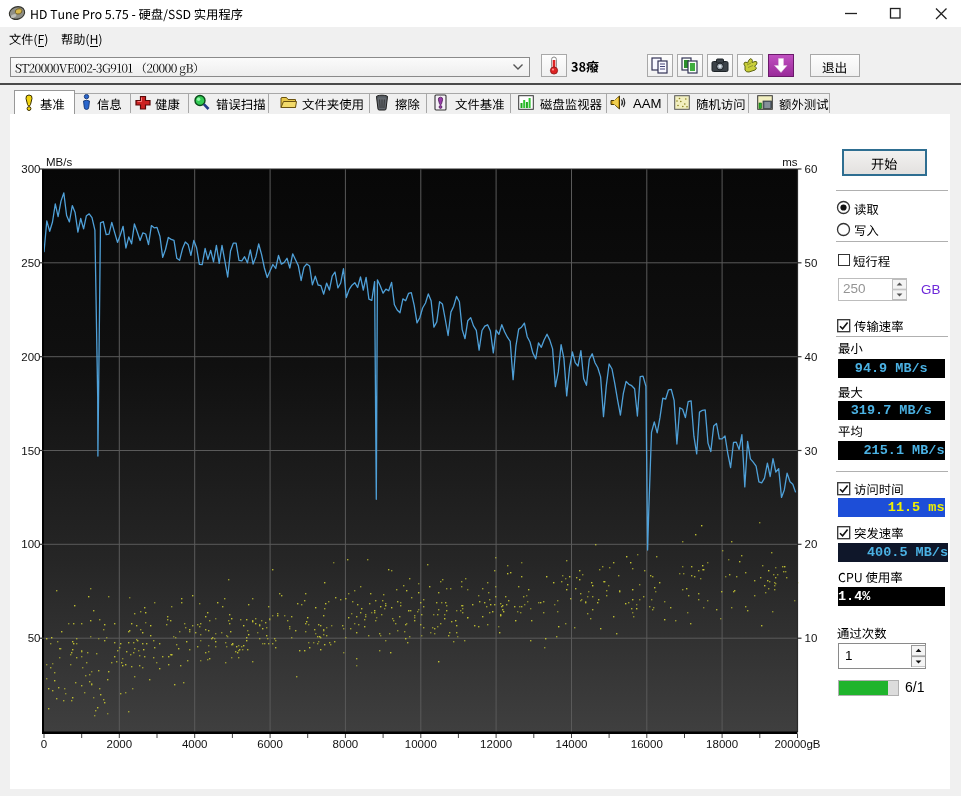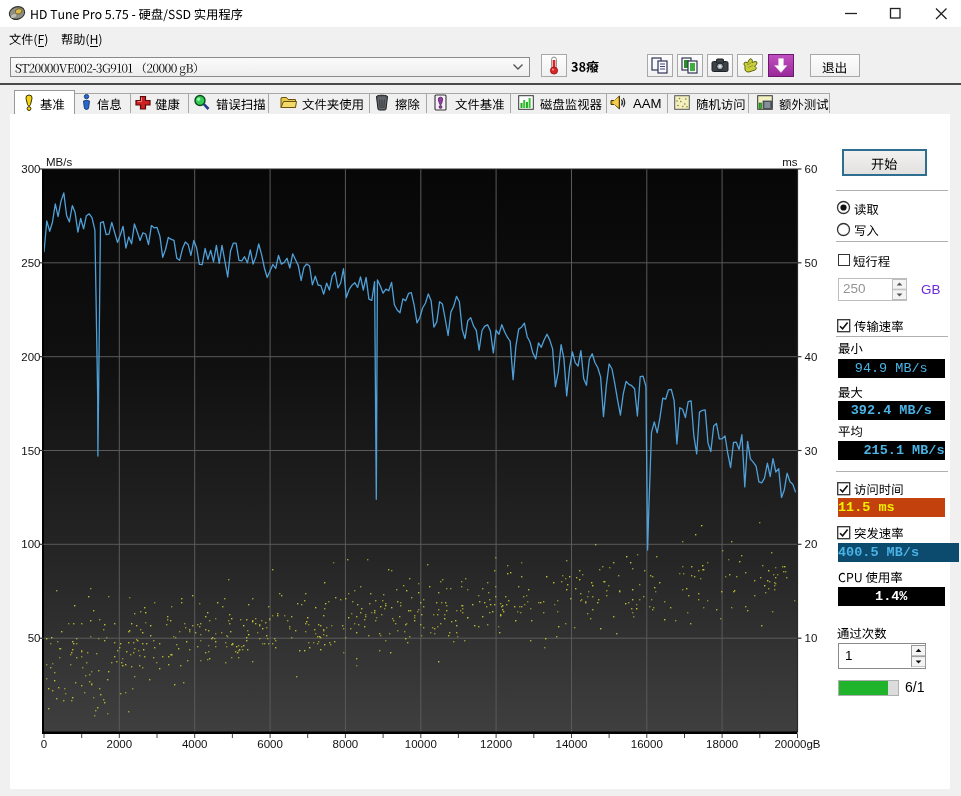--- a/index.html
+++ b/index.html
@@ -975,49 +975,49 @@
 <svg class="abs" style="left:837px;top:318.5px" width="14" height="14" viewBox="0 0 14 14">
 <rect x="0.7" y="0.7" width="12" height="12" fill="#fff" stroke="#333" stroke-width="1.3"></rect>
 <path d="M3 7.2 L5.6 9.8 L10.6 3.6" stroke="#111" stroke-width="1.6" fill="none"></path>
   </svg>
 <div style="position:absolute;left:853.5px;top:318.3px;width:50px;height:17px"><svg width="50" height="17" viewBox="0 0 50 17" style="overflow:visible">
       <path transform="translate(0,13.1)" d="M3.3 -10.4C2.6 -8.5 1.4 -6.6 0.2 -5.4C0.4 -5.2 0.6 -4.7 0.7 -4.5C1.2 -4.9 1.6 -5.5 2.0 -6.0V1.0H2.9V-7.4C3.4 -8.3 3.8 -9.2 4.2 -10.1ZM5.8 -1.6C7.0 -0.8 8.4 0.3 9.1 1.0L9.8 0.3C9.4 -0.0 8.9 -0.4 8.4 -0.8C9.3 -1.9 10.4 -3.1 11.1 -3.9L10.5 -4.3L10.3 -4.3H6.4L6.8 -5.8H11.8V-6.6H7.1L7.5 -8.1H11.3V-9.0H7.7L8.0 -10.2L7.1 -10.4L6.8 -9.0H4.3V-8.1H6.5L6.1 -6.6H3.6V-5.8H5.9C5.6 -4.9 5.3 -4.1 5.1 -3.4H9.5C9.0 -2.8 8.3 -2.0 7.7 -1.4C7.3 -1.6 6.9 -1.9 6.5 -2.1Z M21.5 -5.5V-1.1H22.2V-5.5ZM23.1 -6.0V-0.1C23.1 0.1 23.0 0.1 22.9 0.1C22.7 0.1 22.2 0.1 21.7 0.1C21.8 0.3 21.9 0.7 21.9 0.9C22.6 0.9 23.1 0.9 23.4 0.7C23.7 0.6 23.8 0.4 23.8 -0.1V-6.0ZM13.3 -4.1C13.4 -4.2 13.7 -4.3 14.1 -4.3H15.1V-2.6C14.3 -2.4 13.5 -2.2 12.9 -2.1L13.1 -1.2L15.1 -1.7V1.0H15.9V-1.9L17.0 -2.2L16.9 -3.0L15.9 -2.7V-4.3H16.9V-5.1H15.9V-7.0H15.1V-5.1H14.0C14.4 -6.0 14.7 -7.0 14.9 -8.1H17.0V-8.9H15.1C15.2 -9.4 15.3 -9.8 15.3 -10.3L14.5 -10.4C14.4 -9.9 14.3 -9.4 14.3 -8.9H13.0V-8.1H14.1C13.9 -7.1 13.6 -6.2 13.5 -5.9C13.4 -5.3 13.2 -4.9 13.0 -4.9C13.1 -4.7 13.2 -4.3 13.3 -4.1ZM20.6 -10.5C19.8 -9.2 18.2 -7.9 16.7 -7.2C16.9 -7.0 17.2 -6.8 17.3 -6.5C17.7 -6.7 18.0 -6.9 18.3 -7.1V-6.6H22.9V-7.2C23.2 -7.0 23.5 -6.8 23.9 -6.7C24.0 -6.9 24.3 -7.2 24.5 -7.4C23.2 -7.9 22.0 -8.7 21.1 -9.7L21.3 -10.1ZM18.7 -7.4C19.4 -7.9 20.0 -8.5 20.6 -9.1C21.2 -8.4 21.9 -7.8 22.6 -7.4ZM20.0 -5.0V-4.1H18.3V-5.0ZM17.5 -5.8V0.9H18.3V-1.6H20.0V0.0C20.0 0.1 20.0 0.1 19.9 0.2C19.8 0.2 19.4 0.2 19.1 0.1C19.2 0.4 19.3 0.7 19.3 0.9C19.8 0.9 20.2 0.9 20.5 0.8C20.7 0.6 20.8 0.4 20.8 0.0V-5.8ZM18.3 -3.3H20.0V-2.3H18.3Z M25.6 -9.4C26.3 -8.8 27.2 -7.9 27.6 -7.3L28.3 -7.8C27.9 -8.4 27.0 -9.3 26.4 -9.9ZM28.1 -6.0H25.4V-5.1H27.2V-1.2C26.6 -1.0 26.0 -0.5 25.3 0.1L25.9 0.9C26.6 0.1 27.2 -0.5 27.7 -0.5C27.9 -0.5 28.3 -0.2 28.9 0.1C29.7 0.6 30.8 0.8 32.2 0.8C33.4 0.8 35.6 0.7 36.5 0.6C36.5 0.4 36.6 -0.1 36.7 -0.3C35.5 -0.2 33.7 -0.1 32.3 -0.1C30.9 -0.1 29.9 -0.2 29.1 -0.6C28.6 -0.9 28.3 -1.1 28.1 -1.2ZM30.1 -6.5H32.1V-5.0H30.1ZM33.0 -6.5H35.1V-5.0H33.0ZM32.1 -10.4V-9.1H28.7V-8.3H32.1V-7.3H29.2V-4.2H31.7C31.0 -3.2 29.7 -2.2 28.6 -1.7C28.8 -1.5 29.1 -1.2 29.2 -1.0C30.2 -1.5 31.3 -2.5 32.1 -3.5V-0.6H33.0V-3.5C34.0 -2.7 35.1 -1.8 35.7 -1.2L36.3 -1.8C35.6 -2.5 34.4 -3.5 33.3 -4.2H35.9V-7.3H33.0V-8.3H36.5V-9.1H33.0V-10.4Z M47.5 -8.0C47.0 -7.5 46.3 -6.8 45.7 -6.4L46.4 -5.9C47.0 -6.3 47.7 -6.9 48.3 -7.5ZM37.9 -4.2 38.4 -3.4C39.2 -3.8 40.2 -4.4 41.2 -4.9L41.0 -5.6C39.8 -5.0 38.7 -4.5 37.9 -4.2ZM38.3 -7.4C38.9 -7.0 39.7 -6.4 40.1 -6.0L40.8 -6.5C40.4 -7.0 39.6 -7.6 38.9 -7.9ZM45.6 -5.1C46.5 -4.5 47.5 -3.8 48.0 -3.3L48.7 -3.9C48.2 -4.4 47.1 -5.1 46.3 -5.6ZM37.8 -2.5V-1.6H42.9V1.0H43.9V-1.6H49.0V-2.5H43.9V-3.5H42.9V-2.5ZM42.6 -10.3C42.8 -10.0 43.0 -9.6 43.2 -9.3H38.1V-8.4H42.6C42.3 -7.8 41.8 -7.3 41.7 -7.2C41.5 -7.0 41.3 -6.8 41.1 -6.8C41.2 -6.6 41.3 -6.2 41.4 -6.0C41.6 -6.1 41.9 -6.1 43.3 -6.2C42.7 -5.6 42.1 -5.1 41.9 -4.9C41.5 -4.6 41.2 -4.4 40.9 -4.3C41.0 -4.1 41.1 -3.7 41.1 -3.5C41.4 -3.6 41.8 -3.7 45.1 -4.0C45.2 -3.8 45.4 -3.5 45.4 -3.3L46.2 -3.7C45.9 -4.3 45.3 -5.1 44.7 -5.8L44.0 -5.5C44.2 -5.3 44.5 -5.0 44.6 -4.7L42.4 -4.5C43.5 -5.4 44.6 -6.5 45.6 -7.6L44.9 -8.1C44.6 -7.7 44.3 -7.4 44.0 -7.0L42.4 -6.9C42.8 -7.4 43.2 -7.9 43.6 -8.4H48.9V-9.3H44.3C44.1 -9.7 43.8 -10.1 43.5 -10.5Z" fill="#000"></path>
     </svg></div>
 <div style="position:absolute;left:837.5px;top:340.3px;width:25px;height:17px"><svg width="25" height="17" viewBox="0 0 25 17" style="overflow:visible">
       <path transform="translate(0,13.1)" d="M3.1 -7.9H9.3V-7.0H3.1ZM3.1 -9.4H9.3V-8.5H3.1ZM2.2 -10.0V-6.3H10.3V-10.0ZM4.9 -4.9V-4.0H2.7V-4.9ZM0.6 -0.5 0.7 0.3 4.9 -0.2V1.0H5.8V-0.3L6.5 -0.4V-1.2L5.8 -1.1V-4.9H11.8V-5.6H0.6V-4.9H1.8V-0.6ZM6.3 -4.1V-3.3H7.0L6.8 -3.2C7.2 -2.3 7.7 -1.5 8.3 -0.9C7.6 -0.4 6.9 0.0 6.1 0.3C6.2 0.4 6.5 0.8 6.6 1.0C7.4 0.7 8.2 0.2 8.9 -0.3C9.6 0.2 10.5 0.7 11.4 1.0C11.5 0.7 11.8 0.4 12.0 0.2C11.0 0.0 10.2 -0.4 9.6 -0.9C10.4 -1.7 11.0 -2.7 11.4 -3.9L10.9 -4.1L10.7 -4.1ZM7.6 -3.3H10.3C10.0 -2.6 9.5 -1.9 8.9 -1.4C8.4 -1.9 7.9 -2.6 7.6 -3.3ZM4.9 -3.3V-2.5H2.7V-3.3ZM4.9 -1.8V-1.0L2.7 -0.7V-1.8Z M18.2 -10.2V-0.3C18.2 -0.0 18.1 0.0 17.8 0.0C17.5 0.0 16.7 0.1 15.7 0.0C15.9 0.3 16.1 0.7 16.1 1.0C17.3 1.0 18.1 1.0 18.5 0.8C19.0 0.7 19.2 0.4 19.2 -0.3V-10.2ZM21.1 -7.1C22.2 -5.3 23.2 -3.0 23.5 -1.5L24.5 -1.9C24.2 -3.4 23.1 -5.7 22.0 -7.4ZM14.9 -7.3C14.6 -5.7 13.9 -3.5 12.8 -2.2C13.1 -2.1 13.5 -1.9 13.7 -1.7C14.8 -3.1 15.5 -5.3 15.9 -7.2Z" fill="#000"></path>
     </svg></div>
-<div class="abs" style="left:838px;top:358.5px;width:106.5px;height:19px;background:#000;color:#4bb2e4;font-family:'Liberation Mono',monospace;font-weight:normal;font-size:13.5px;text-align:center;line-height:19px">94.9 MB/s</div>
+<div class="abs" style="left:838px;top:358.5px;width:106.5px;height:19px;background:#000;color:#4bb2e4;font-family:'Liberation Mono',monospace;font-weight:bold;font-size:13.5px;text-align:center;line-height:19px">94.9 MB/s</div>
 <div style="position:absolute;left:837.5px;top:384.4px;width:25px;height:17px"><svg width="25" height="17" viewBox="0 0 25 17" style="overflow:visible">
       <path transform="translate(0,13.1)" d="M3.1 -7.9H9.3V-7.0H3.1ZM3.1 -9.4H9.3V-8.5H3.1ZM2.2 -10.0V-6.3H10.3V-10.0ZM4.9 -4.9V-4.0H2.7V-4.9ZM0.6 -0.5 0.7 0.3 4.9 -0.2V1.0H5.8V-0.3L6.5 -0.4V-1.2L5.8 -1.1V-4.9H11.8V-5.6H0.6V-4.9H1.8V-0.6ZM6.3 -4.1V-3.3H7.0L6.8 -3.2C7.2 -2.3 7.7 -1.5 8.3 -0.9C7.6 -0.4 6.9 0.0 6.1 0.3C6.2 0.4 6.5 0.8 6.6 1.0C7.4 0.7 8.2 0.2 8.9 -0.3C9.6 0.2 10.5 0.7 11.4 1.0C11.5 0.7 11.8 0.4 12.0 0.2C11.0 0.0 10.2 -0.4 9.6 -0.9C10.4 -1.7 11.0 -2.7 11.4 -3.9L10.9 -4.1L10.7 -4.1ZM7.6 -3.3H10.3C10.0 -2.6 9.5 -1.9 8.9 -1.4C8.4 -1.9 7.9 -2.6 7.6 -3.3ZM4.9 -3.3V-2.5H2.7V-3.3ZM4.9 -1.8V-1.0L2.7 -0.7V-1.8Z M18.1 -10.4C18.1 -9.4 18.1 -8.2 17.9 -6.9H13.2V-5.9H17.8C17.3 -3.5 16.0 -1.1 12.9 0.2C13.2 0.4 13.5 0.7 13.6 1.0C16.7 -0.4 18.0 -2.8 18.6 -5.2C19.6 -2.4 21.2 -0.2 23.6 1.0C23.7 0.7 24.0 0.3 24.3 0.1C21.9 -0.9 20.2 -3.2 19.4 -5.9H24.1V-6.9H18.9C19.1 -8.2 19.1 -9.4 19.1 -10.4Z" fill="#000"></path>
     </svg></div>
-<div class="abs" style="left:838px;top:401px;width:106.5px;height:19px;background:#000;color:#4bb2e4;font-family:'Liberation Mono',monospace;font-weight:bold;font-size:13.5px;text-align:center;line-height:19px">392.4 MB/s</div>
+<div class="abs" style="left:838px;top:401px;width:106.5px;height:19px;background:#000;color:#4bb2e4;font-family:'Liberation Mono',monospace;font-weight:bold;font-size:13.5px;text-align:center;line-height:19px">319.7 MB/s</div>
 <div style="position:absolute;left:837.5px;top:423px;width:25px;height:17px"><svg width="25" height="17" viewBox="0 0 25 17" style="overflow:visible">
       <path transform="translate(0,13.1)" d="M2.2 -7.8C2.6 -6.9 3.1 -5.7 3.3 -4.9L4.2 -5.3C4.0 -6.0 3.5 -7.2 3.0 -8.1ZM9.4 -8.1C9.1 -7.2 8.5 -6.0 8.0 -5.2L8.8 -4.9C9.3 -5.7 9.9 -6.8 10.3 -7.8ZM0.6 -4.3V-3.4H5.7V1.0H6.7V-3.4H11.8V-4.3H6.7V-8.7H11.1V-9.6H1.3V-8.7H5.7V-4.3Z M18.4 -5.7C19.2 -5.1 20.1 -4.2 20.6 -3.7L21.2 -4.3C20.7 -4.8 19.8 -5.6 19.0 -6.2ZM17.4 -1.5 17.8 -0.6C19.1 -1.3 20.8 -2.2 22.4 -3.1L22.1 -3.9C20.4 -3.0 18.6 -2.0 17.4 -1.5ZM19.5 -10.4C18.9 -8.8 17.9 -7.2 16.8 -6.2C17.0 -6.0 17.3 -5.6 17.4 -5.5C18.0 -6.0 18.6 -6.8 19.1 -7.6H23.1C22.9 -2.5 22.7 -0.5 22.3 -0.0C22.2 0.1 22.0 0.1 21.8 0.1C21.5 0.1 20.7 0.1 19.8 0.1C19.9 0.3 20.1 0.7 20.1 1.0C20.8 1.0 21.6 1.0 22.1 1.0C22.6 0.9 22.8 0.8 23.1 0.5C23.6 -0.1 23.8 -2.1 23.9 -7.9C23.9 -8.1 23.9 -8.4 23.9 -8.4H19.6C19.8 -9.0 20.1 -9.6 20.3 -10.2ZM12.8 -1.5 13.2 -0.6C14.4 -1.2 15.9 -2.0 17.3 -2.7L17.1 -3.5L15.4 -2.7V-6.5H16.9V-7.4H15.4V-10.3H14.5V-7.4H12.9V-6.5H14.5V-2.3C13.9 -2.0 13.3 -1.7 12.8 -1.5Z" fill="#000"></path>
     </svg></div>
 <div class="abs" style="left:838px;top:440.5px;width:106.5px;height:19px;background:#000;color:#4bb2e4;font-family:'Liberation Mono',monospace;font-weight:bold;font-size:13.5px;text-align:right;line-height:19px">215.1 MB/s</div>
 <svg class="abs" style="left:837px;top:481.5px" width="14" height="14" viewBox="0 0 14 14">
 <rect x="0.7" y="0.7" width="12" height="12" fill="#fff" stroke="#333" stroke-width="1.3"></rect>
 <path d="M3 7.2 L5.6 9.8 L10.6 3.6" stroke="#111" stroke-width="1.6" fill="none"></path>
   </svg>
 <div style="position:absolute;left:853.5px;top:481px;width:50px;height:17px"><svg width="50" height="17" viewBox="0 0 50 17" style="overflow:visible">
       <path transform="translate(0,13.1)" d="M7.4 -10.2C7.6 -9.6 7.8 -8.8 7.9 -8.3L8.9 -8.6C8.7 -9.0 8.5 -9.8 8.2 -10.4ZM1.6 -9.6C2.1 -9.1 2.9 -8.2 3.3 -7.8L4.0 -8.4C3.6 -8.9 2.8 -9.7 2.2 -10.2ZM4.6 -8.2V-7.3H6.4C6.4 -4.2 6.2 -1.2 4.2 0.4C4.4 0.5 4.7 0.8 4.9 1.0C6.4 -0.3 7.0 -2.3 7.2 -4.6H10.0C9.9 -1.6 9.7 -0.4 9.4 -0.1C9.3 0.0 9.2 0.0 9.0 0.0C8.7 0.0 8.1 0.0 7.5 -0.0C7.6 0.2 7.7 0.6 7.8 0.9C8.4 0.9 9.0 0.9 9.4 0.9C9.7 0.8 10.0 0.8 10.2 0.5C10.6 0.0 10.8 -1.3 10.9 -5.1C10.9 -5.2 10.9 -5.5 10.9 -5.5H7.3C7.3 -6.1 7.4 -6.7 7.4 -7.3H11.8V-8.2ZM0.6 -6.5V-5.6H2.5V-1.5C2.5 -1.0 2.0 -0.5 1.8 -0.3C2.0 -0.2 2.3 0.2 2.4 0.4C2.5 0.2 2.9 -0.1 5.1 -1.8C5.0 -2.0 4.9 -2.3 4.8 -2.6L3.4 -1.6V-6.5Z M13.6 -7.6V1.0H14.5V-7.6ZM13.7 -9.8C14.3 -9.2 15.1 -8.3 15.5 -7.7L16.2 -8.2C15.8 -8.8 15.0 -9.6 14.4 -10.3ZM16.8 -9.7V-8.8H22.7V-0.3C22.7 -0.1 22.6 -0.0 22.4 -0.0C22.2 -0.0 21.5 0.0 20.7 -0.0C20.9 0.2 21.0 0.6 21.0 0.9C22.0 0.9 22.7 0.9 23.1 0.7C23.5 0.6 23.6 0.3 23.6 -0.3V-9.7ZM16.4 -6.6V-1.3H17.2V-2.1H20.7V-6.6ZM17.2 -5.8H19.8V-2.9H17.2Z M30.7 -5.6C31.3 -4.6 32.2 -3.3 32.6 -2.6L33.4 -3.1C33.0 -3.8 32.1 -5.1 31.4 -6.0ZM28.8 -5.0V-2.2H26.7V-5.0ZM28.8 -5.8H26.7V-8.5H28.8ZM25.8 -9.4V-0.3H26.7V-1.3H29.7V-9.4ZM34.3 -10.4V-7.9H30.3V-7.0H34.3V-0.4C34.3 -0.2 34.2 -0.1 33.9 -0.1C33.7 -0.0 32.7 -0.0 31.8 -0.1C31.9 0.2 32.1 0.6 32.1 0.9C33.4 0.9 34.1 0.9 34.6 0.7C35.0 0.5 35.2 0.3 35.2 -0.4V-7.0H36.7V-7.9H35.2V-10.4Z M38.3 -7.6V1.0H39.3V-7.6ZM38.5 -9.8C39.1 -9.3 39.7 -8.5 40.0 -8.0L40.8 -8.5C40.5 -9.0 39.8 -9.7 39.2 -10.3ZM41.9 -3.7H44.9V-2.0H41.9ZM41.9 -6.1H44.9V-4.4H41.9ZM41.1 -6.9V-1.2H45.8V-6.9ZM41.6 -9.7V-8.8H47.6V-0.1C47.6 0.0 47.5 0.1 47.4 0.1C47.2 0.1 46.7 0.1 46.2 0.1C46.3 0.3 46.4 0.7 46.5 0.9C47.2 0.9 47.8 0.9 48.1 0.8C48.4 0.6 48.5 0.4 48.5 -0.1V-9.7Z" fill="#000"></path>
     </svg></div>
-<div class="abs" style="left:838px;top:498px;width:106.5px;height:19px;background:#c2410c;color:#f0f000;font-family:'Liberation Mono',monospace;font-weight:bold;font-size:13.5px;text-align:left;line-height:19px">11.5 ms</div>
+<div class="abs" style="left:838px;top:498px;width:106.5px;height:19px;background:#1d4ed8;color:#f0f000;font-family:'Liberation Mono',monospace;font-weight:bold;font-size:13.5px;text-align:right;line-height:19px">11.5 ms</div>
 <svg class="abs" style="left:837px;top:525.5px" width="14" height="14" viewBox="0 0 14 14">
 <rect x="0.7" y="0.7" width="12" height="12" fill="#fff" stroke="#333" stroke-width="1.3"></rect>
 <path d="M3 7.2 L5.6 9.8 L10.6 3.6" stroke="#111" stroke-width="1.6" fill="none"></path>
   </svg>
 <div style="position:absolute;left:853.5px;top:525px;width:50px;height:17px"><svg width="50" height="17" viewBox="0 0 50 17" style="overflow:visible">
       <path transform="translate(0,13.1)" d="M4.6 -7.9C3.7 -7.0 2.4 -6.2 1.3 -5.8L1.9 -5.1C3.1 -5.6 4.4 -6.5 5.3 -7.5ZM7.1 -7.2C8.2 -6.6 9.6 -5.8 10.2 -5.2L10.8 -5.8C10.1 -6.4 8.7 -7.3 7.6 -7.8ZM7.3 -5.4C7.8 -4.9 8.5 -4.4 8.8 -4.0H6.4C6.6 -4.6 6.7 -5.2 6.7 -5.8H5.8C5.7 -5.2 5.6 -4.6 5.5 -4.0H0.7V-3.1H5.2C4.6 -1.6 3.4 -0.5 0.7 0.2C0.9 0.3 1.1 0.7 1.2 1.0C4.2 0.2 5.5 -1.1 6.2 -2.9C7.1 -0.8 8.8 0.4 11.3 1.0C11.4 0.7 11.7 0.3 11.9 0.1C9.4 -0.3 7.8 -1.4 6.9 -3.1H11.7V-4.0H8.8L9.5 -4.4C9.2 -4.8 8.5 -5.3 8.0 -5.7ZM1.0 -9.1V-6.7H1.9V-8.3H10.5V-6.8H11.4V-9.1H7.0C6.8 -9.5 6.5 -10.1 6.3 -10.5L5.3 -10.3C5.5 -9.9 5.7 -9.5 5.9 -9.1Z M20.7 -9.8C21.3 -9.2 22.0 -8.4 22.3 -8.0L23.1 -8.5C22.7 -8.9 22.0 -9.7 21.5 -10.2ZM14.2 -6.5C14.3 -6.6 14.7 -6.7 15.5 -6.7H17.2C16.4 -4.1 15.1 -2.1 12.8 -0.7C13.0 -0.5 13.3 -0.2 13.5 0.0C15.1 -1.0 16.3 -2.2 17.1 -3.8C17.6 -2.9 18.2 -2.0 19.0 -1.4C17.9 -0.6 16.7 -0.1 15.4 0.2C15.5 0.4 15.8 0.8 15.9 1.0C17.3 0.6 18.6 0.1 19.7 -0.8C20.8 0.1 22.2 0.7 23.8 1.0C23.9 0.8 24.2 0.4 24.4 0.2C22.8 -0.1 21.5 -0.6 20.4 -1.3C21.5 -2.3 22.4 -3.5 22.9 -5.1L22.2 -5.4L22.1 -5.4H17.9C18.0 -5.8 18.2 -6.2 18.3 -6.7H23.9L23.9 -7.6H18.6C18.8 -8.4 18.9 -9.3 19.1 -10.3L18.0 -10.5C17.9 -9.4 17.7 -8.5 17.5 -7.6H15.2C15.6 -8.2 15.9 -9.1 16.2 -9.9L15.2 -10.1C15.0 -9.1 14.5 -8.1 14.3 -7.9C14.2 -7.6 14.0 -7.4 13.9 -7.4C14.0 -7.1 14.1 -6.7 14.2 -6.5ZM19.7 -1.9C18.8 -2.6 18.2 -3.5 17.7 -4.5H21.6C21.2 -3.5 20.5 -2.6 19.7 -1.9Z M25.6 -9.4C26.3 -8.8 27.2 -7.9 27.6 -7.3L28.3 -7.8C27.9 -8.4 27.0 -9.3 26.4 -9.9ZM28.1 -6.0H25.4V-5.1H27.2V-1.2C26.6 -1.0 26.0 -0.5 25.3 0.1L25.9 0.9C26.6 0.1 27.2 -0.5 27.7 -0.5C27.9 -0.5 28.3 -0.2 28.9 0.1C29.7 0.6 30.8 0.8 32.2 0.8C33.4 0.8 35.6 0.7 36.5 0.6C36.5 0.4 36.6 -0.1 36.7 -0.3C35.5 -0.2 33.7 -0.1 32.3 -0.1C30.9 -0.1 29.9 -0.2 29.1 -0.6C28.6 -0.9 28.3 -1.1 28.1 -1.2ZM30.1 -6.5H32.1V-5.0H30.1ZM33.0 -6.5H35.1V-5.0H33.0ZM32.1 -10.4V-9.1H28.7V-8.3H32.1V-7.3H29.2V-4.2H31.7C31.0 -3.2 29.7 -2.2 28.6 -1.7C28.8 -1.5 29.1 -1.2 29.2 -1.0C30.2 -1.5 31.3 -2.5 32.1 -3.5V-0.6H33.0V-3.5C34.0 -2.7 35.1 -1.8 35.7 -1.2L36.3 -1.8C35.6 -2.5 34.4 -3.5 33.3 -4.2H35.9V-7.3H33.0V-8.3H36.5V-9.1H33.0V-10.4Z M47.5 -8.0C47.0 -7.5 46.3 -6.8 45.7 -6.4L46.4 -5.9C47.0 -6.3 47.7 -6.9 48.3 -7.5ZM37.9 -4.2 38.4 -3.4C39.2 -3.8 40.2 -4.4 41.2 -4.9L41.0 -5.6C39.8 -5.0 38.7 -4.5 37.9 -4.2ZM38.3 -7.4C38.9 -7.0 39.7 -6.4 40.1 -6.0L40.8 -6.5C40.4 -7.0 39.6 -7.6 38.9 -7.9ZM45.6 -5.1C46.5 -4.5 47.5 -3.8 48.0 -3.3L48.7 -3.9C48.2 -4.4 47.1 -5.1 46.3 -5.6ZM37.8 -2.5V-1.6H42.9V1.0H43.9V-1.6H49.0V-2.5H43.9V-3.5H42.9V-2.5ZM42.6 -10.3C42.8 -10.0 43.0 -9.6 43.2 -9.3H38.1V-8.4H42.6C42.3 -7.8 41.8 -7.3 41.7 -7.2C41.5 -7.0 41.3 -6.8 41.1 -6.8C41.2 -6.6 41.3 -6.2 41.4 -6.0C41.6 -6.1 41.9 -6.1 43.3 -6.2C42.7 -5.6 42.1 -5.1 41.9 -4.9C41.5 -4.6 41.2 -4.4 40.9 -4.3C41.0 -4.1 41.1 -3.7 41.1 -3.5C41.4 -3.6 41.8 -3.7 45.1 -4.0C45.2 -3.8 45.4 -3.5 45.4 -3.3L46.2 -3.7C45.9 -4.3 45.3 -5.1 44.7 -5.8L44.0 -5.5C44.2 -5.3 44.5 -5.0 44.6 -4.7L42.4 -4.5C43.5 -5.4 44.6 -6.5 45.6 -7.6L44.9 -8.1C44.6 -7.7 44.3 -7.4 44.0 -7.0L42.4 -6.9C42.8 -7.4 43.2 -7.9 43.6 -8.4H48.9V-9.3H44.3C44.1 -9.7 43.8 -10.1 43.5 -10.5Z" fill="#000"></path>
     </svg></div>
-<div class="abs" style="left:838px;top:542.5px;width:121px;height:19px;background:#0c4a6e;color:#4bb2e4;font-family:'Liberation Mono',monospace;font-weight:bold;font-size:13.5px;text-align:left;line-height:19px">400.5 MB/s</div>
+<div class="abs" style="left:838px;top:542.5px;width:110px;height:19px;background:#0f172a;color:#4bb2e4;font-family:'Liberation Mono',monospace;font-weight:bold;font-size:13.5px;text-align:right;line-height:19px">400.5 MB/s</div>
 <div style="position:absolute;left:837.5px;top:568.5px;width:65px;height:17px"><svg width="65" height="17" viewBox="0 0 65 17" style="overflow:visible">
       <path transform="translate(0,13.1)" d="M4.7 0.2C5.9 0.2 6.7 -0.3 7.5 -1.1L6.8 -1.9C6.2 -1.2 5.6 -0.8 4.7 -0.8C3.0 -0.8 1.9 -2.3 1.9 -4.6C1.9 -6.8 3.1 -8.2 4.8 -8.2C5.5 -8.2 6.1 -7.9 6.6 -7.4L7.2 -8.1C6.7 -8.7 5.9 -9.3 4.7 -9.3C2.4 -9.3 0.7 -7.5 0.7 -4.5C0.7 -1.6 2.4 0.2 4.7 0.2Z M9.2 0.0H10.3V-3.6H11.8C13.8 -3.6 15.2 -4.5 15.2 -6.4C15.2 -8.4 13.8 -9.1 11.8 -9.1H9.2ZM10.3 -4.6V-8.2H11.6C13.2 -8.2 14.0 -7.8 14.0 -6.4C14.0 -5.1 13.3 -4.6 11.7 -4.6Z M20.2 0.2C22.1 0.2 23.5 -0.8 23.5 -3.7V-9.1H22.4V-3.7C22.4 -1.5 21.4 -0.8 20.2 -0.8C19.0 -0.8 18.1 -1.5 18.1 -3.7V-9.1H17.0V-3.7C17.0 -0.8 18.4 0.2 20.2 0.2Z M34.9 -10.4V-9.0H31.5V-8.2H34.9V-7.0H31.8V-3.5H34.8C34.8 -2.9 34.6 -2.2 34.2 -1.6C33.5 -2.1 33.0 -2.6 32.6 -3.3L31.8 -3.0C32.3 -2.2 32.9 -1.6 33.6 -1.0C33.0 -0.5 32.2 -0.0 31.0 0.3C31.2 0.5 31.5 0.8 31.6 1.0C32.9 0.6 33.8 0.1 34.4 -0.5C35.6 0.3 37.2 0.8 39.0 1.0C39.1 0.7 39.3 0.4 39.5 0.2C37.7 -0.0 36.2 -0.5 34.9 -1.1C35.4 -1.9 35.6 -2.7 35.7 -3.5H39.0V-7.0H35.8V-8.2H39.4V-9.0H35.8V-10.4ZM32.7 -6.2H34.9V-4.9L34.9 -4.3H32.7ZM35.8 -6.2H38.1V-4.3H35.8L35.8 -4.9ZM30.9 -10.4C30.2 -8.6 29.0 -6.7 27.7 -5.5C27.9 -5.3 28.2 -4.8 28.3 -4.6C28.7 -5.1 29.2 -5.6 29.6 -6.2V1.0H30.5V-7.6C31.0 -8.4 31.4 -9.3 31.8 -10.2Z M41.8 -9.5V-5.0C41.8 -3.3 41.7 -1.1 40.3 0.4C40.5 0.6 40.9 0.9 41.0 1.1C41.9 0.0 42.4 -1.4 42.6 -2.8H45.7V0.9H46.6V-2.8H50.0V-0.3C50.0 -0.0 49.9 0.0 49.6 0.0C49.4 0.0 48.5 0.1 47.7 0.0C47.8 0.3 48.0 0.7 48.0 0.9C49.2 0.9 49.9 0.9 50.3 0.8C50.7 0.6 50.9 0.3 50.9 -0.3V-9.5ZM42.7 -8.7H45.7V-6.7H42.7ZM50.0 -8.7V-6.7H46.6V-8.7ZM42.7 -5.8H45.7V-3.7H42.6C42.7 -4.2 42.7 -4.6 42.7 -5.0ZM50.0 -5.8V-3.7H46.6V-5.8Z M62.6 -8.0C62.1 -7.5 61.4 -6.8 60.8 -6.4L61.5 -5.9C62.0 -6.3 62.8 -6.9 63.3 -7.5ZM53.0 -4.2 53.4 -3.4C54.3 -3.8 55.3 -4.4 56.2 -4.9L56.0 -5.6C54.9 -5.0 53.7 -4.5 53.0 -4.2ZM53.3 -7.4C54.0 -7.0 54.8 -6.4 55.2 -6.0L55.9 -6.5C55.5 -7.0 54.6 -7.6 54.0 -7.9ZM60.7 -5.1C61.5 -4.5 62.6 -3.8 63.1 -3.3L63.8 -3.9C63.3 -4.4 62.2 -5.1 61.3 -5.6ZM52.9 -2.5V-1.6H58.0V1.0H59.0V-1.6H64.1V-2.5H59.0V-3.5H58.0V-2.5ZM57.7 -10.3C57.9 -10.0 58.1 -9.6 58.2 -9.3H53.2V-8.4H57.7C57.3 -7.8 56.9 -7.3 56.8 -7.2C56.6 -7.0 56.4 -6.8 56.2 -6.8C56.3 -6.6 56.4 -6.2 56.5 -6.0C56.7 -6.1 56.9 -6.1 58.4 -6.2C57.8 -5.6 57.2 -5.1 57.0 -4.9C56.6 -4.6 56.2 -4.4 56.0 -4.3C56.1 -4.1 56.2 -3.7 56.2 -3.5C56.5 -3.6 56.9 -3.7 60.2 -4.0C60.3 -3.8 60.4 -3.5 60.5 -3.3L61.3 -3.7C61.0 -4.3 60.4 -5.1 59.8 -5.8L59.1 -5.5C59.3 -5.3 59.5 -5.0 59.7 -4.7L57.5 -4.5C58.6 -5.4 59.7 -6.5 60.7 -7.6L59.9 -8.1C59.7 -7.7 59.4 -7.4 59.1 -7.0L57.5 -6.9C57.9 -7.4 58.3 -7.9 58.7 -8.4H63.9V-9.3H59.3C59.2 -9.7 58.9 -10.1 58.6 -10.5Z" fill="#000"></path>
     </svg></div>
-<div class="abs" style="left:838px;top:587px;width:106.5px;height:19px;background:#000;color:#fff;font-family:'Liberation Mono',monospace;font-weight:bold;font-size:13.5px;text-align:center;line-height:19px">1.4%</div>
+<div class="abs" style="left:838px;top:587px;width:106.5px;height:19px;background:#000;color:#fff;font-family:'Liberation Mono',monospace;font-weight:bold;font-size:13.5px;line-height:19px">1.4%</div>
 <div style="position:absolute;left:837px;top:624.8px;width:50px;height:17px"><svg width="50" height="17" viewBox="0 0 50 17" style="overflow:visible">
       <path transform="translate(0,13.1)" d="M0.8 -9.4C1.5 -8.7 2.5 -7.8 2.9 -7.3L3.6 -7.9C3.1 -8.4 2.2 -9.3 1.5 -9.9ZM3.2 -5.8H0.5V-4.9H2.3V-1.4C1.7 -1.1 1.1 -0.6 0.5 0.1L1.1 0.9C1.7 0.0 2.3 -0.7 2.7 -0.7C3.0 -0.7 3.4 -0.3 3.9 0.0C4.8 0.6 5.8 0.7 7.4 0.7C8.7 0.7 10.9 0.6 11.8 0.6C11.8 0.3 11.9 -0.1 12.0 -0.3C10.7 -0.2 8.9 -0.1 7.4 -0.1C6.0 -0.1 5.0 -0.2 4.1 -0.7C3.7 -1.0 3.4 -1.2 3.2 -1.3ZM4.5 -10.0V-9.2H9.8C9.3 -8.8 8.6 -8.5 8.0 -8.2C7.4 -8.4 6.7 -8.7 6.2 -8.9L5.6 -8.4C6.4 -8.1 7.3 -7.7 8.0 -7.3H4.5V-0.9H5.4V-2.9H7.5V-0.9H8.3V-2.9H10.5V-1.8C10.5 -1.7 10.4 -1.6 10.3 -1.6C10.1 -1.6 9.6 -1.6 9.0 -1.6C9.1 -1.4 9.2 -1.1 9.3 -0.9C10.1 -0.9 10.6 -0.9 10.9 -1.0C11.3 -1.1 11.4 -1.4 11.4 -1.8V-7.3H9.7C9.5 -7.5 9.2 -7.6 8.8 -7.8C9.8 -8.3 10.7 -8.9 11.4 -9.6L10.8 -10.0L10.6 -10.0ZM10.5 -6.6V-5.5H8.3V-6.6ZM5.4 -4.8H7.5V-3.7H5.4ZM5.4 -5.5V-6.6H7.5V-5.5ZM10.5 -4.8V-3.7H8.3V-4.8Z M13.4 -9.6C14.1 -9.0 14.9 -8.0 15.2 -7.5L16.0 -8.0C15.6 -8.6 14.8 -9.5 14.1 -10.1ZM17.1 -5.9C17.8 -5.1 18.5 -4.1 18.9 -3.4L19.6 -3.9C19.3 -4.5 18.5 -5.6 17.9 -6.3ZM15.6 -5.8H13.0V-4.9H14.7V-1.6C14.2 -1.5 13.5 -0.9 12.9 -0.2L13.5 0.7C14.1 -0.1 14.7 -0.9 15.2 -0.9C15.4 -0.9 15.8 -0.5 16.4 -0.1C17.2 0.4 18.3 0.5 19.8 0.5C21.0 0.5 23.2 0.5 24.1 0.4C24.1 0.1 24.2 -0.3 24.4 -0.6C23.2 -0.5 21.3 -0.3 19.8 -0.3C18.4 -0.3 17.4 -0.4 16.6 -0.9C16.1 -1.2 15.9 -1.4 15.6 -1.6ZM21.3 -10.4V-8.2H16.5V-7.3H21.3V-2.4C21.3 -2.2 21.2 -2.1 21.0 -2.1C20.7 -2.1 19.9 -2.1 19.0 -2.1C19.1 -1.8 19.3 -1.4 19.3 -1.2C20.5 -1.2 21.2 -1.2 21.7 -1.3C22.1 -1.5 22.3 -1.7 22.3 -2.4V-7.3H24.0V-8.2H22.3V-10.4Z M25.5 -8.9C26.4 -8.4 27.4 -7.7 27.9 -7.2L28.5 -7.9C28.0 -8.4 26.9 -9.1 26.1 -9.6ZM25.3 -0.9 26.2 -0.3C26.9 -1.4 27.9 -2.8 28.6 -4.1L27.9 -4.7C27.1 -3.3 26.0 -1.8 25.3 -0.9ZM30.4 -10.4C30.0 -8.4 29.3 -6.5 28.4 -5.3C28.6 -5.2 29.1 -4.9 29.3 -4.8C29.8 -5.5 30.2 -6.4 30.6 -7.4H35.2C34.9 -6.5 34.6 -5.6 34.3 -5.0C34.5 -4.9 34.9 -4.7 35.1 -4.6C35.5 -5.5 36.0 -6.8 36.4 -8.0L35.7 -8.4L35.5 -8.3H30.9C31.1 -8.9 31.3 -9.6 31.4 -10.2ZM31.9 -6.8V-6.0C31.9 -4.2 31.6 -1.5 27.8 0.3C28.0 0.5 28.3 0.8 28.5 1.0C30.9 -0.2 32.0 -1.8 32.5 -3.3C33.2 -1.3 34.3 0.1 36.1 0.9C36.2 0.7 36.5 0.3 36.7 0.1C34.6 -0.7 33.4 -2.6 32.8 -5.1C32.8 -5.4 32.8 -5.7 32.8 -6.0V-6.8Z M42.7 -10.2C42.5 -9.7 42.1 -9.0 41.8 -8.5L42.4 -8.2C42.7 -8.6 43.1 -9.3 43.5 -9.8ZM38.3 -9.8C38.6 -9.3 38.9 -8.6 39.1 -8.2L39.8 -8.5C39.7 -9.0 39.3 -9.6 39.0 -10.1ZM42.3 -3.2C42.0 -2.6 41.6 -2.0 41.1 -1.6C40.7 -1.8 40.2 -2.0 39.7 -2.2C39.9 -2.5 40.1 -2.9 40.3 -3.2ZM38.6 -1.9C39.2 -1.7 39.9 -1.4 40.5 -1.0C39.7 -0.5 38.7 -0.1 37.7 0.2C37.9 0.3 38.1 0.7 38.2 0.9C39.3 0.6 40.3 0.1 41.2 -0.6C41.7 -0.4 42.0 -0.1 42.3 0.1L42.9 -0.5C42.6 -0.7 42.3 -1.0 41.9 -1.2C42.5 -1.9 43.0 -2.8 43.3 -3.8L42.8 -4.0L42.7 -4.0H40.6L40.9 -4.6L40.1 -4.8C40.0 -4.6 39.9 -4.3 39.8 -4.0H38.1V-3.2H39.4C39.1 -2.7 38.8 -2.3 38.6 -1.9ZM40.4 -10.4V-8.1H37.8V-7.3H40.1C39.5 -6.5 38.6 -5.8 37.7 -5.4C37.9 -5.2 38.1 -4.9 38.2 -4.7C38.9 -5.1 39.8 -5.8 40.4 -6.5V-5.0H41.3V-6.7C41.9 -6.3 42.6 -5.7 42.9 -5.4L43.4 -6.1C43.1 -6.3 42.0 -7.0 41.4 -7.3H43.8V-8.1H41.3V-10.4ZM45.0 -10.3C44.7 -8.1 44.1 -6.1 43.2 -4.7C43.4 -4.6 43.7 -4.3 43.9 -4.2C44.2 -4.6 44.5 -5.2 44.7 -5.8C45.0 -4.6 45.3 -3.4 45.8 -2.5C45.1 -1.3 44.1 -0.4 42.8 0.3C43.0 0.5 43.2 0.8 43.3 1.0C44.6 0.3 45.5 -0.5 46.3 -1.6C46.9 -0.5 47.7 0.3 48.6 0.9C48.8 0.6 49.0 0.3 49.3 0.1C48.2 -0.4 47.4 -1.3 46.8 -2.5C47.4 -3.7 47.8 -5.3 48.1 -7.1H49.0V-8.0H45.4C45.6 -8.7 45.7 -9.4 45.9 -10.2ZM47.2 -7.1C47.0 -5.7 46.7 -4.5 46.3 -3.4C45.8 -4.5 45.5 -5.8 45.2 -7.1Z" fill="#000"></path>
     </svg></div>
 <div class="abs" style="left:837.5px;top:643px;width:88.5px;height:25.5px;background:#fff;border:1px solid #8a8a8a"></div>
 <div class="abs" style="left:845px;top:648px;width:20px;height:17px;font-size:13.5px;color:#000">1</div>
 <svg class="abs" style="left:910.5px;top:644.5px" width="15" height="22.5" viewBox="0 0 15 22.5">
 <rect x="0.5" y="0.5" width="14" height="10.4" fill="#f4f4f4" stroke="#999" stroke-width="1"></rect>
 <rect x="0.5" y="11.6" width="14" height="10.4" fill="#f4f4f4" stroke="#999" stroke-width="1"></rect>
 <path d="M4.6 7 L7.5 3.8 L10.4 7 Z" fill="#111"></path>
 <path d="M4.6 15.4 L10.4 15.4 L7.5 18.6 Z" fill="#111"></path>

